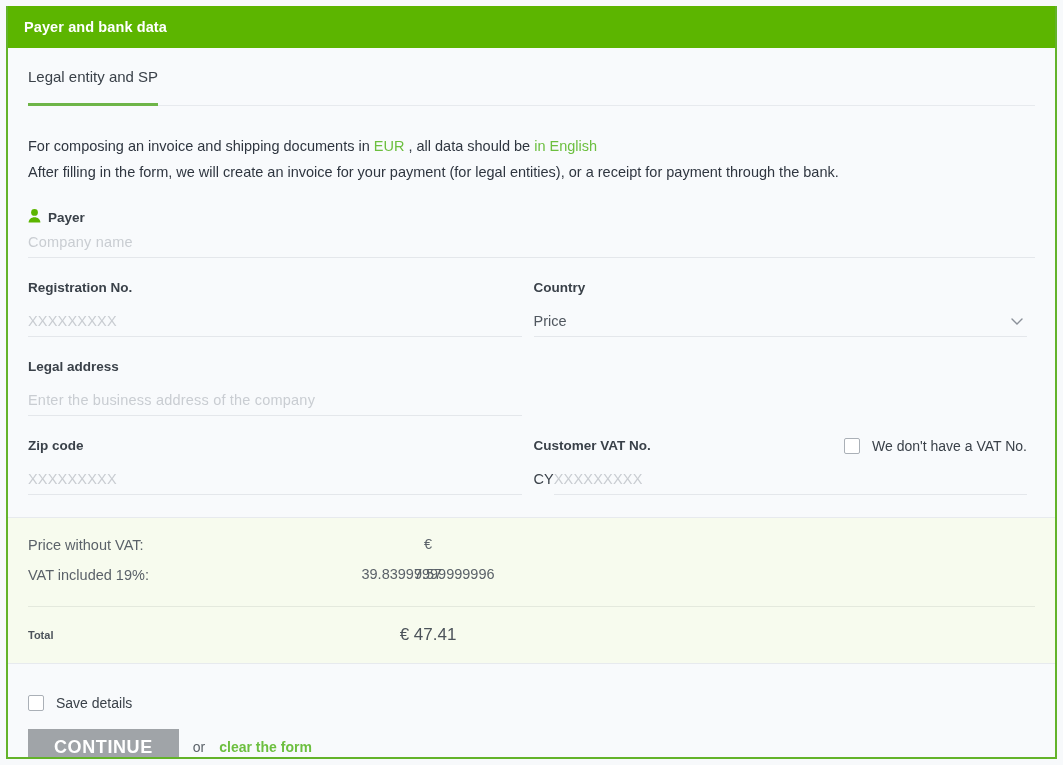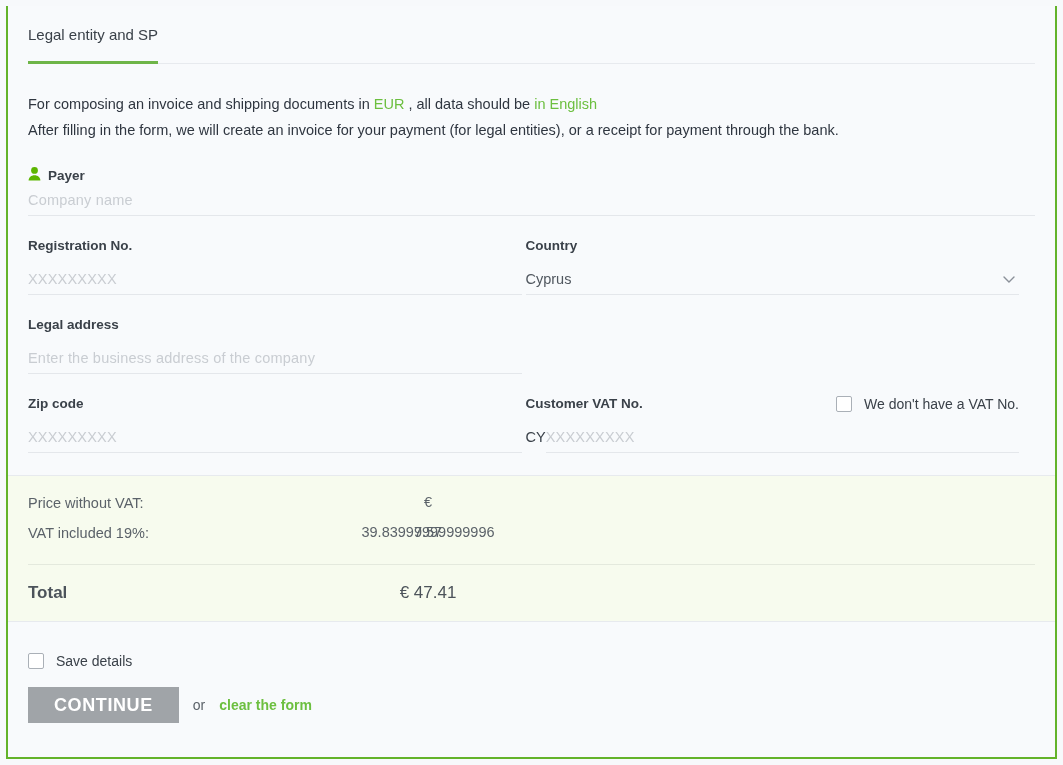--- a/index.html
+++ b/index.html
@@ -79,21 +79,21 @@
     gap: 7px;
     font-size: 13.5px;
     font-weight: bold;
     color: #3a4149;
   }
   .person-icon { display: block; }
 
   .grid {
     display: flex;
     flex-wrap: wrap;
-    column-gap: 4px;
+    column-gap: 12px;
   }
   .field { position: relative; }
   .field.full { width: 100%; }
   .field.half { width: calc(50% - 10px); }
   .field-label {
     font-size: 13.5px;
     font-weight: bold;
     color: #3a4149;
     margin-bottom: 10px;
   }
@@ -176,21 +176,21 @@
     margin-top: 10px;
     border-top: 1px solid #e4e9dd;
   }
   .total-row {
     position: relative;
     height: 56px;
     display: flex;
     align-items: center;
   }
   .total-label {
-    font-size: 17px;
+    font-size: 11px;
     font-weight: bold;
     color: #4c535a;
   }
   .total-val {
     position: absolute;
     left: 300px;
     width: 200px;
     text-align: center;
     font-size: 17px;
     font-weight: normal;
@@ -228,20 +228,23 @@
     font-size: 14px;
     font-weight: bold;
     color: #6cbf3f;
   }
 </style>
 </head>
 <body>
 
 <div class="card">
 
+  <div class="card-header">
+    <span class="title">Payer and bank data</span>
+  </div>
 
   <div class="tabs">
     <div class="tab">
       <span>Legal entity and SP</span>
     </div>
     <div class="tabs-rule"></div>
     <div class="tab-underline"></div>
   </div>
 
   <div class="body">
@@ -277,21 +280,21 @@
       <div class="field half" style="margin-top:22px;">
         <div class="field-label">Registration No.</div>
         <div class="field-input">
           <span class="ph">XXXXXXXXX</span>
         </div>
       </div>
 
       <div class="field half" style="margin-top:22px;">
         <div class="field-label">Country</div>
         <div class="field-input">
-          <span class="val">Cyprus</span>
+          <span class="val">Price</span>
           <span class="chev">
             <svg width="16" height="16" viewBox="0 0 16 16">
               <path d="M3 6 L8 11 L13 6" stroke="#8a9099" stroke-width="1.4" fill="none" stroke-linecap="round"></path>
             </svg>
           </span>
         </div>
       </div>
 
       <div class="field half" style="margin-top:22px;">
         <div class="field-label">Legal address</div>

